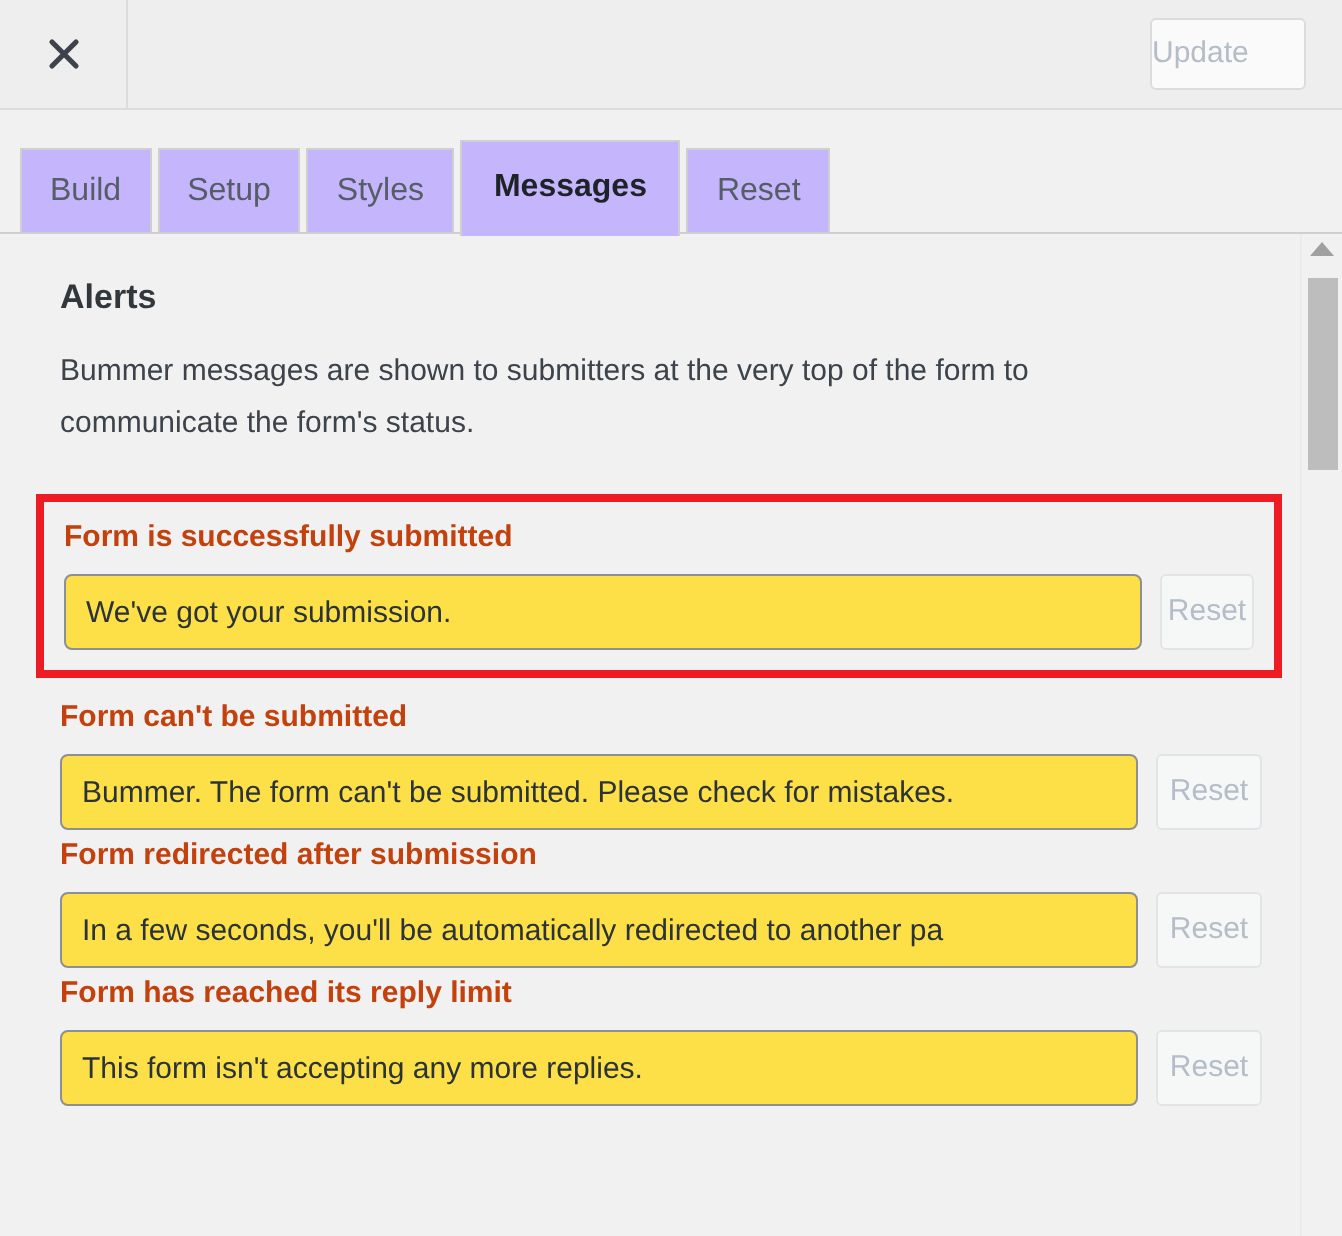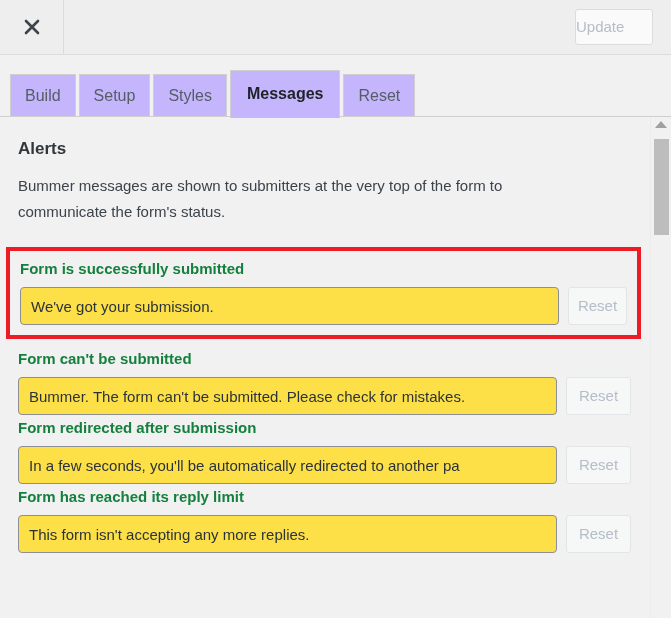--- a/index.html
+++ b/index.html
@@ -116,21 +116,21 @@
   
   .content-panel {
     position: relative;
     height: 501px;
     background: #f1f1f1;
     overflow: hidden;
     box-sizing: border-box;
   }
   .content-inner {
     position: absolute;
-    left: 0;
+    left: 12px;
     top: 0;
     right: 22px;
     padding: 22px 18px 0 18px;
     box-sizing: border-box;
   }
 
   .section-title {
     font-size: 17px;
     color: #32373c;
     font-weight: bold;
@@ -152,21 +152,21 @@
   }
   .field-group.highlighted {
     border: 4px solid #ed1c24;
     padding: 8px 10px 10px 10px;
     margin-left: -12px;
     margin-right: -10px;
     margin-bottom: 10px;
   }
   .field-label {
     font-size: 15px;
-    color: #15803d;
+    color: #c2410c;
     font-weight: bold;
     margin-bottom: 8px;
     line-height: 20px;
   }
   .field-row {
     display: flex;
     align-items: stretch;
     gap: 9px;
   }
   .field-input {

